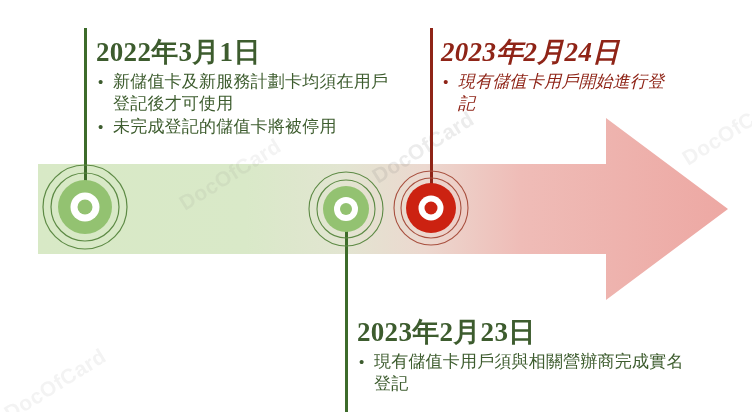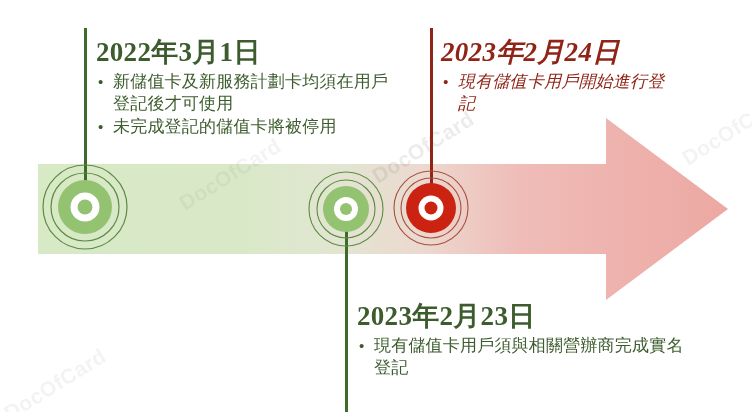--- a/index.html
+++ b/index.html
@@ -161,20 +161,20 @@
     </ul>
   </div>
 
   <div class="block red-text" style="left:441px; top:25px; width:240px;">
     <div class="heading">2023年2月24日</div>
     <ul>
       <li>現有儲值卡用戶開始進行登記</li>
     </ul>
   </div>
 
-  <div class="block green-text" style="left:357px; top:289px; width:330px;">
+  <div class="block green-text" style="left:357px; top:305px; width:330px;">
     <div class="heading">2023年2月23日</div>
     <ul>
       <li>現有儲值卡用戶須與相關營辦商完成實名登記</li>
     </ul>
   </div>
 
 </div>
 
 </body></html>

